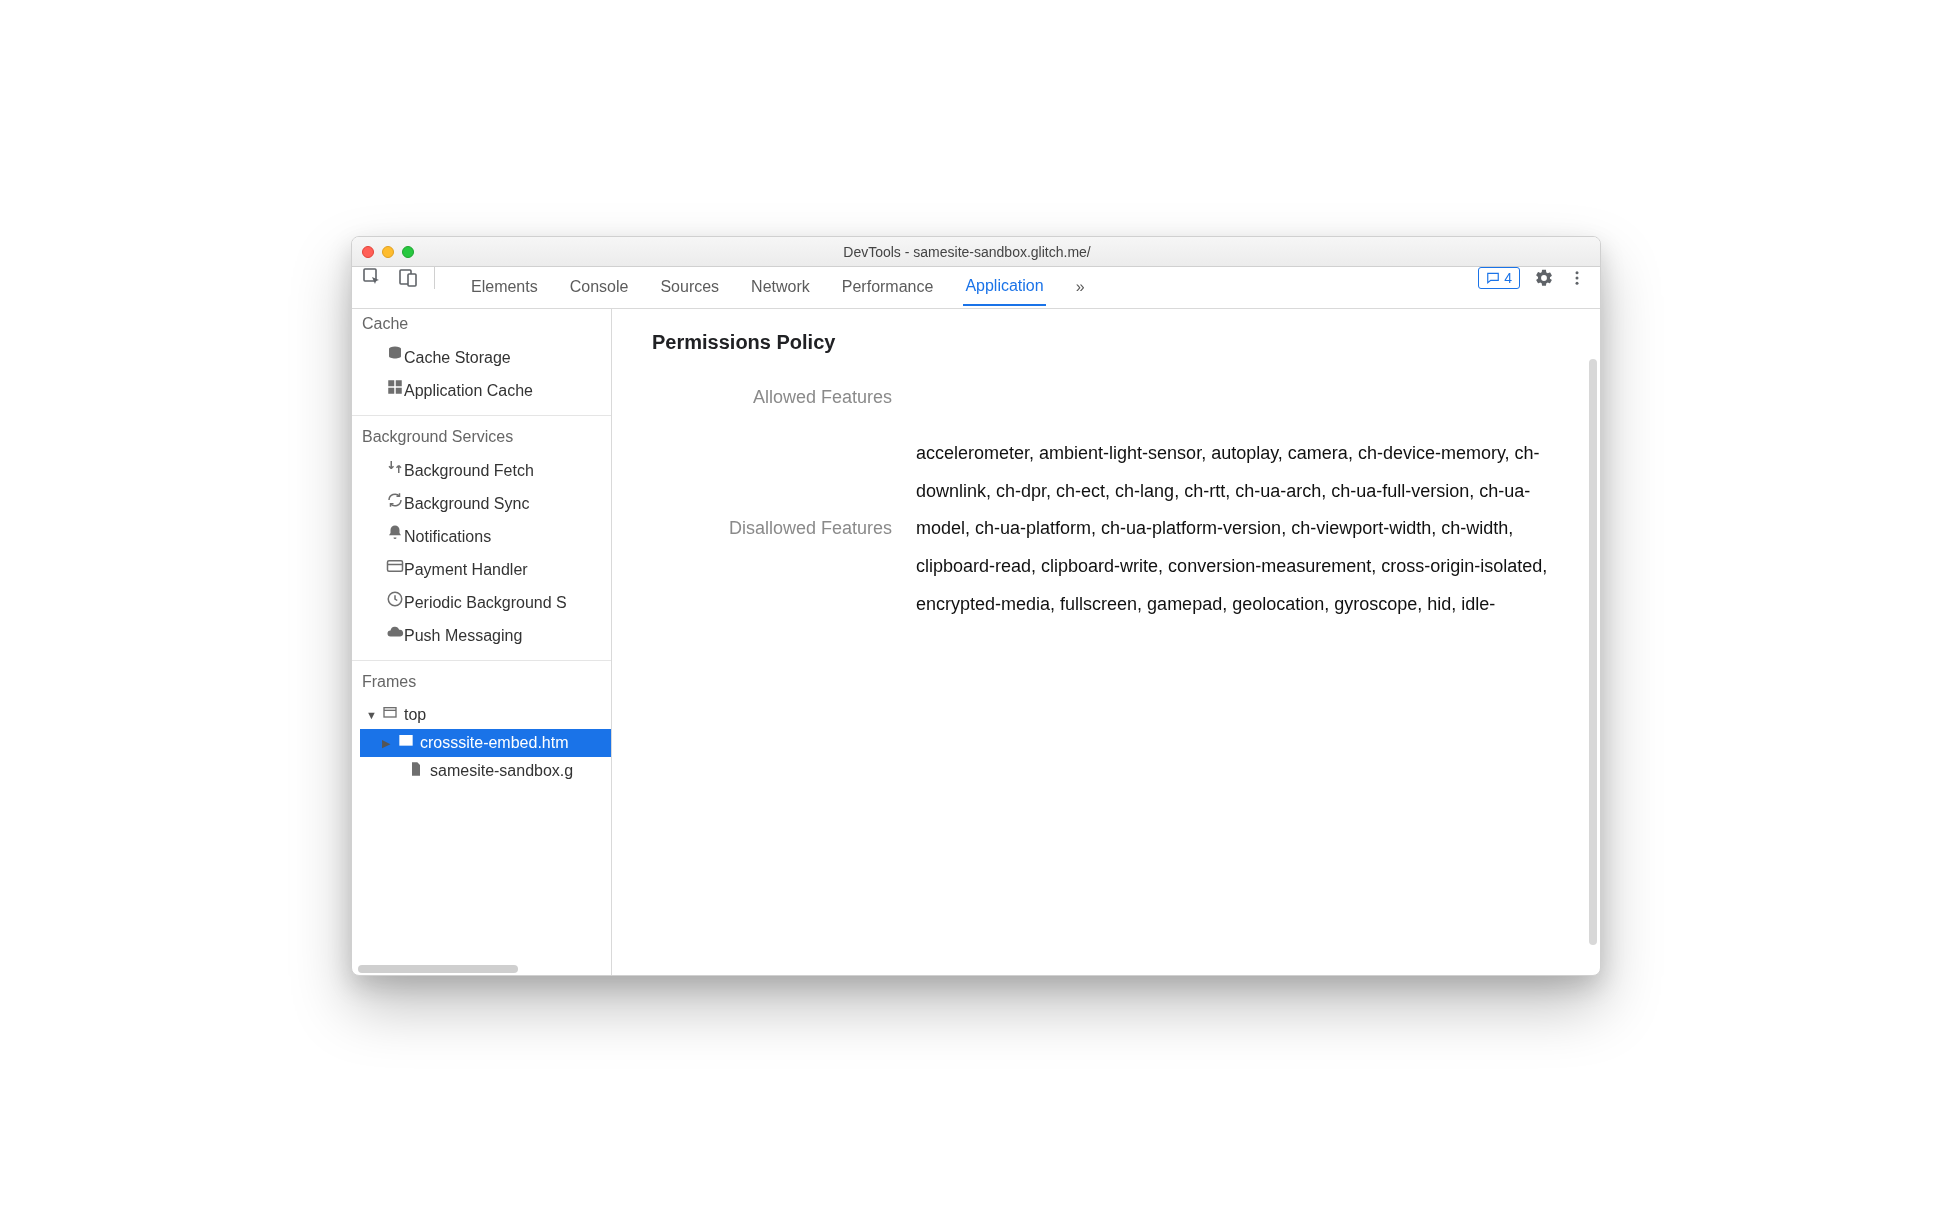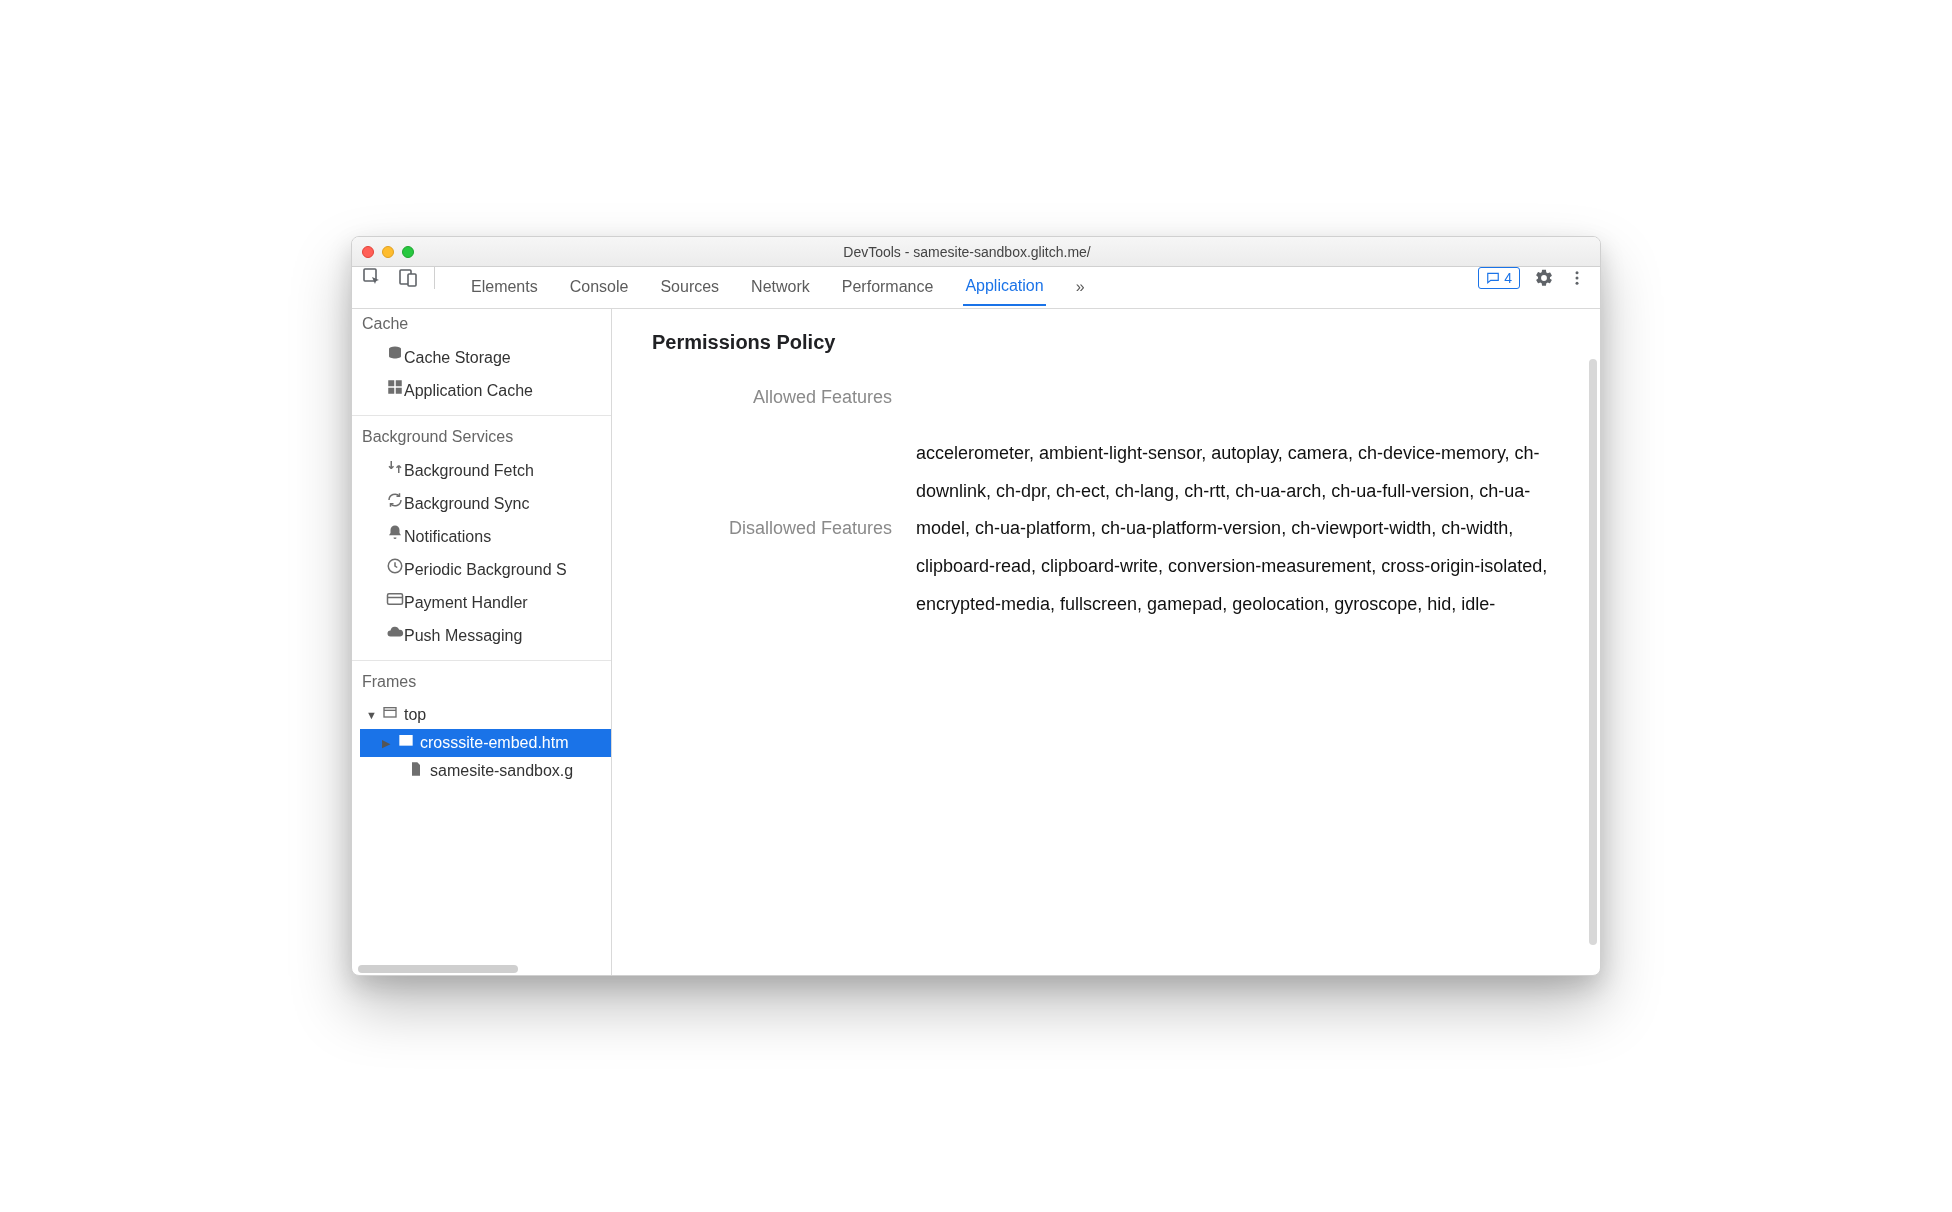--- a/index.html
+++ b/index.html
@@ -215,31 +215,31 @@
         <span>Background Sync</span>
       </div>
       <div class="item">
         <span><svg width="18" height="18" viewBox="0 0 24 24" fill="#6e6e6e">
               <path d="M12 2a6 6 0 0 0-6 6v4l-2 3h16l-2-3V8a6 6 0 0 0-6-6zM10 18a2 2 0 0 0 4 0"></path>
             </svg></span>
         <span>Notifications</span>
       </div>
       <div class="item">
         <span><svg width="18" height="18" viewBox="0 0 24 24" fill="none" stroke="#6e6e6e" stroke-width="2">
+              <rect x="2" y="5" width="20" height="14" rx="2"></rect>
+              <path d="M2 10h20"></path>
+            </svg></span>
+        <span>Payment Handler</span>
+      </div>
+      <div class="item">
+        <span><svg width="18" height="18" viewBox="0 0 24 24" fill="none" stroke="#6e6e6e" stroke-width="2">
               <circle cx="12" cy="12" r="9"></circle>
               <path d="M12 7v5l3 2"></path>
             </svg></span>
         <span class="truncate">Periodic Background S</span>
-      </div>
-      <div class="item">
-        <span><svg width="18" height="18" viewBox="0 0 24 24" fill="none" stroke="#6e6e6e" stroke-width="2">
-              <rect x="2" y="5" width="20" height="14" rx="2"></rect>
-              <path d="M2 10h20"></path>
-            </svg></span>
-        <span>Payment Handler</span>
       </div>
       <div class="item">
         <span><svg width="18" height="18" viewBox="0 0 24 24" fill="#6e6e6e">
               <path d="M19 18H6a4 4 0 0 1 0-8 6 6 0 0 1 11.5-1A4 4 0 0 1 19 18z"></path>
             </svg></span>
         <span>Push Messaging</span>
       </div>
 
       <div class="section-sep"></div>
       <div class="section-hdr">Frames</div>

